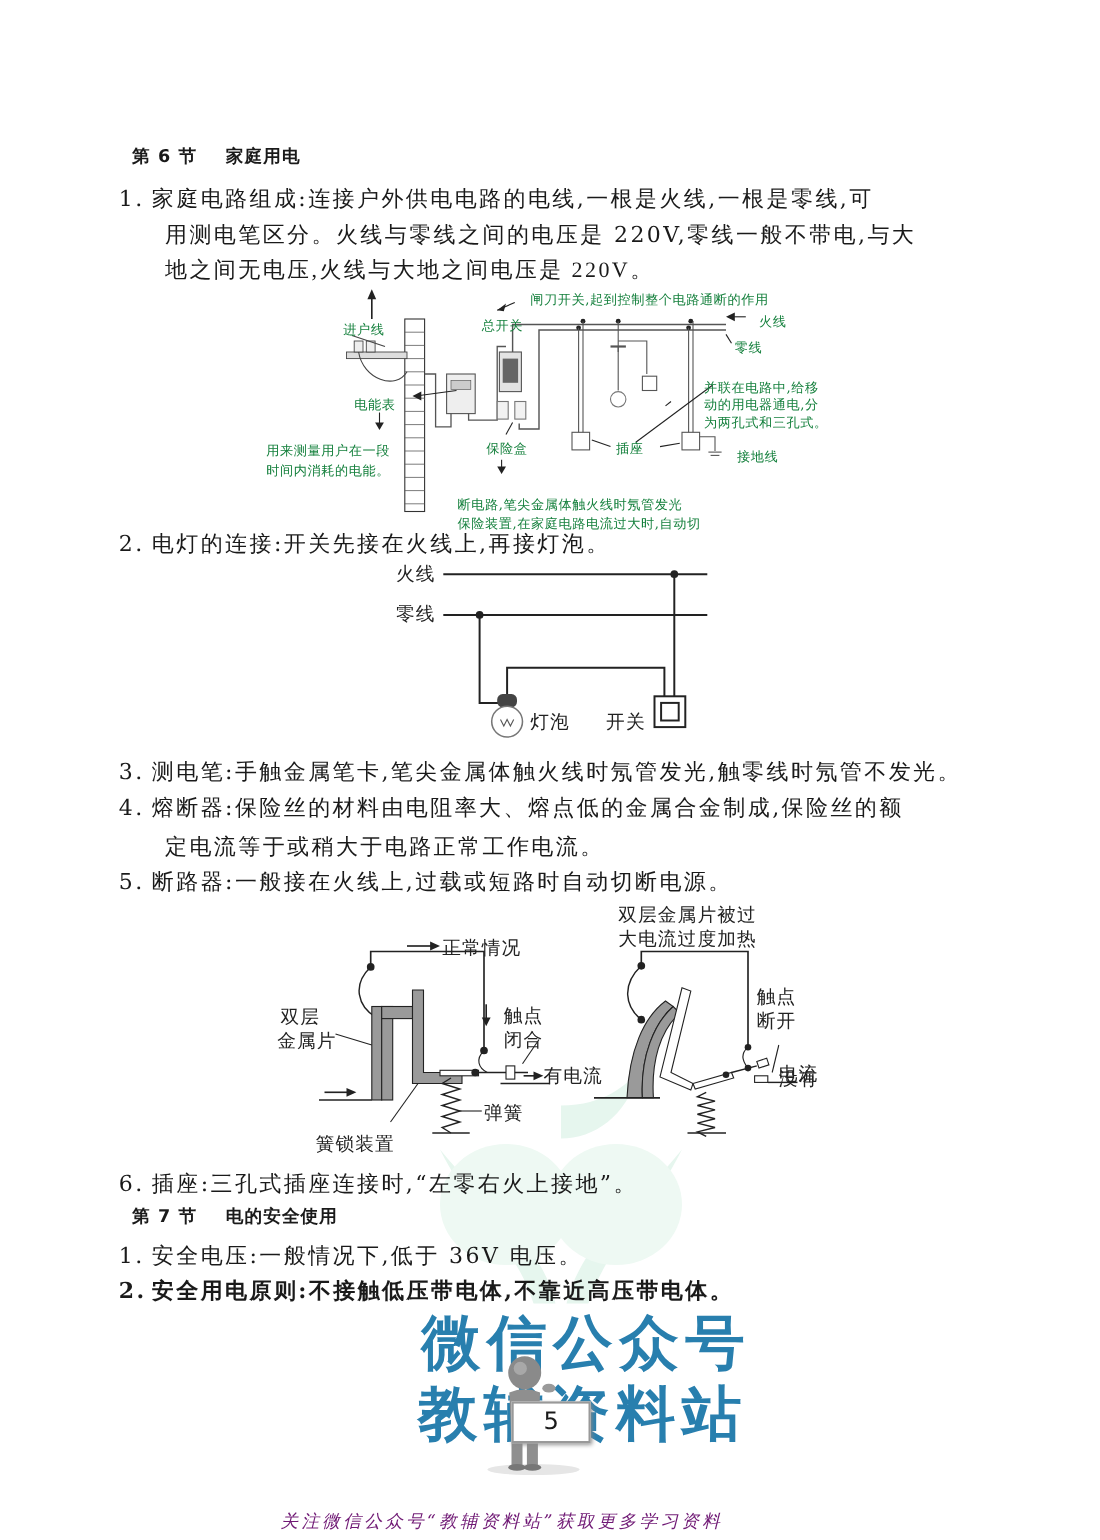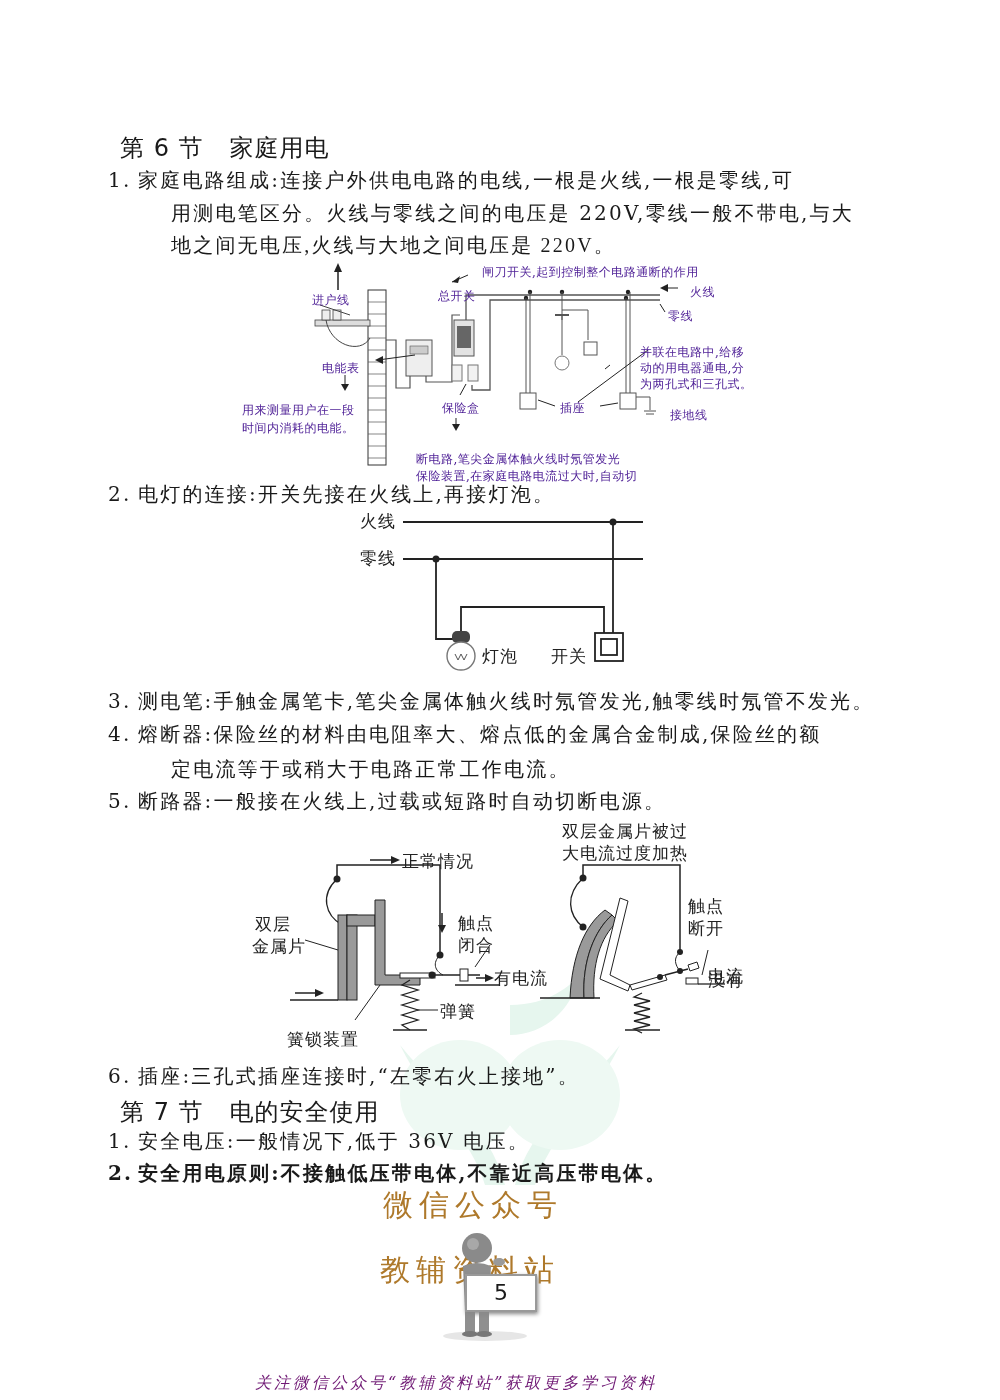--- a/index.html
+++ b/index.html
@@ -1,30 +1,30 @@
 <!DOCTYPE html>
 <html><head>
 <meta charset="utf-8">
 <style>
   html, body { margin: 0; padding: 0; background: #ffffff; }
   body { width: 1000px; height: 1400px; position: relative; overflow: hidden;
          font-family: "DejaVu Serif", "Liberation Serif", serif; color: #1a1a1a; }
   .abs { position: absolute; }
-  .heading { font-family: "DejaVu Sans", "Liberation Sans", sans-serif; font-weight: normal;
-             font-size: 24px; left: 120px; letter-spacing: 1px; }
+  .heading { font-family: "DejaVu Sans", "Liberation Sans", sans-serif; font-weight: bold;
+             font-size: 16px; left: 120px; letter-spacing: 1px; }
   .heading .sec-title { margin-left: 26px; }
   .line { font-size: 20px; letter-spacing: 2.2px; white-space: nowrap; }
   .num { display: inline-block; width: 30px; }
-  .indent { left: 150px; margin-left: 21px; }
+  .indent { left: 150px; }
   .item { left: 108px; }
-  .lbl { font-size: 12px; white-space: nowrap; color: #4c1d95; letter-spacing: 0.5px; }
+  .lbl { font-size: 12px; white-space: nowrap; color: #15803d; letter-spacing: 0.5px; }
   .lbl2 { font-size: 17px; white-space: nowrap; color: #222; letter-spacing: 1px; }
   svg { position: absolute; overflow: visible; }
-  .watermark { color: #a16207; font-family: "DejaVu Sans", sans-serif; font-weight: normal;
-               font-size: 30px; letter-spacing: 6px; opacity: 0.85; white-space: nowrap; }
+  .watermark { color: #0369a1; font-family: "DejaVu Sans", sans-serif; font-weight: bold;
+               font-size: 54px; letter-spacing: 6px; opacity: 0.85; white-space: nowrap; }
   .footer { font-family: "DejaVu Serif", serif; font-style: italic; font-size: 16px;
             letter-spacing: 3px; color: #701a75; white-space: nowrap; }
   .page-card { background: #fff; border: 2px solid #999; box-shadow: 1px 2px 4px #888;
                font-family: "DejaVu Sans", sans-serif; font-size: 22px; text-align: center; }
 </style>
 </head>
 <body>
 
 <svg style="left:380px;top:985px;" width="260" height="200" viewBox="0 0 260 200">
   <path d="M130 20 C 170 20, 190 0, 200 -10 C 190 30, 160 50, 130 50 Z" fill="#e6f6ee"></path>

